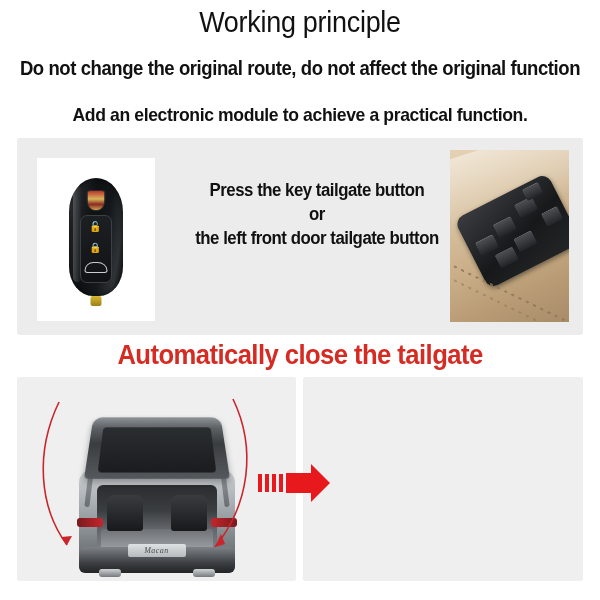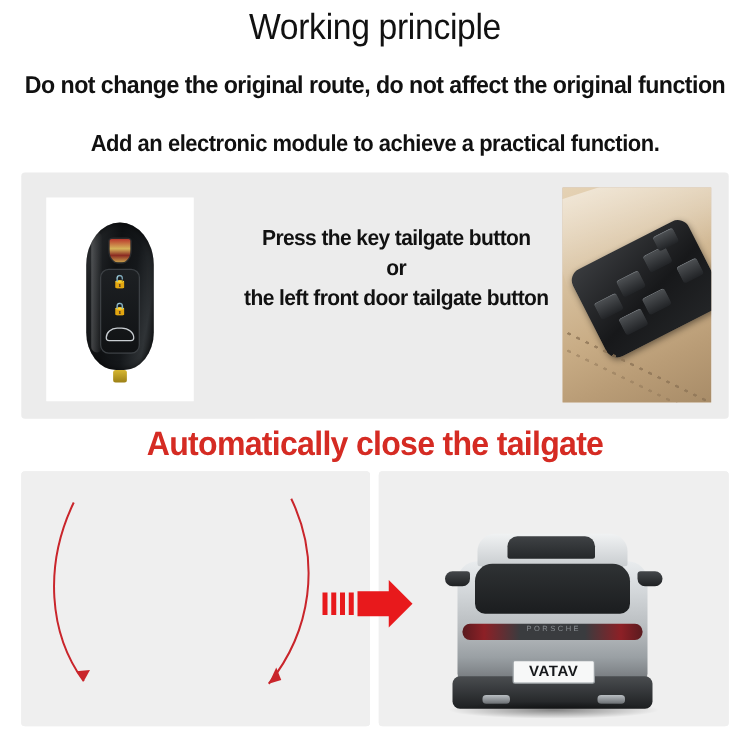--- a/index.html
+++ b/index.html
@@ -391,47 +391,50 @@
       <div class="door-seam"></div>
       <div class="door-seam2"></div>
     </div>
   </div>
 
   <div class="redline">Automatically close the tailgate</div>
 
   <div class="panel-bl">
     <div class="photo-bg"></div>
 
+    <div class="car-open">
+      <div class="co-body"></div>
+      <div class="co-cargo"></div>
+      <div class="co-floor"></div>
+      <div class="co-seat-l"></div>
+      <div class="co-seat-r"></div>
+      <div class="co-strutl"></div>
+      <div class="co-strutr"></div>
+      <div class="co-gate">
+        <div class="co-glass"></div>
+      </div>
+      <div class="co-lamp-l"></div>
+      <div class="co-lamp-r"></div>
+      <div class="co-bumper"></div>
+      <div class="co-plate">Macan</div>
+      <div class="co-exh-l"></div>
+      <div class="co-exh-r"></div>
+    </div>
 
     <svg class="arc" viewBox="0 0 279 204">
       <path d="M42 25 C 18 75, 22 130, 50 168" fill="none" stroke="#c9252b" stroke-width="1.6"></path>
       <path d="M50 168 l 5 -9 l -11 1 z" fill="#c9252b"></path>
       <path d="M216 22 C 240 72, 232 128, 198 170" fill="none" stroke="#c9252b" stroke-width="1.6"></path>
       <path d="M198 170 l 10 -3 l -4 -10 z" fill="#c9252b"></path>
     </svg>
   </div>
 
   <div class="panel-br">
     <div class="photo-bg"></div>
 
-    <div class="car-closed">
-      <div class="cc-body"></div>
-      <div class="cc-roof"></div>
-      <div class="cc-sunroof"></div>
-      <div class="cc-mirror-l"></div>
-      <div class="cc-mirror-r"></div>
-      <div class="cc-glass"></div>
-      <div class="cc-lightbar"></div>
-      <div class="cc-word">PORSCHE</div>
-      <div class="cc-bumper"></div>
-      <div class="cc-plate">VATAV</div>
-      <div class="cc-exh-l"></div>
-      <div class="cc-exh-r"></div>
-      <div class="cc-shadow"></div>
-    </div>
   </div>
 
   <div class="arrow-wrap">
     <svg viewBox="0 0 76 50" width="76" height="50">
       <rect x="2" y="16" width="4" height="18" fill="#e8191c"></rect>
       <rect x="9" y="16" width="4" height="18" fill="#e8191c"></rect>
       <rect x="16" y="16" width="4" height="18" fill="#e8191c"></rect>
       <rect x="23" y="16" width="4" height="18" fill="#e8191c"></rect>
       <path d="M30 15 L55 15 L55 6 L74 25 L55 44 L55 35 L30 35 Z" fill="#e8191c"></path>
     </svg>

